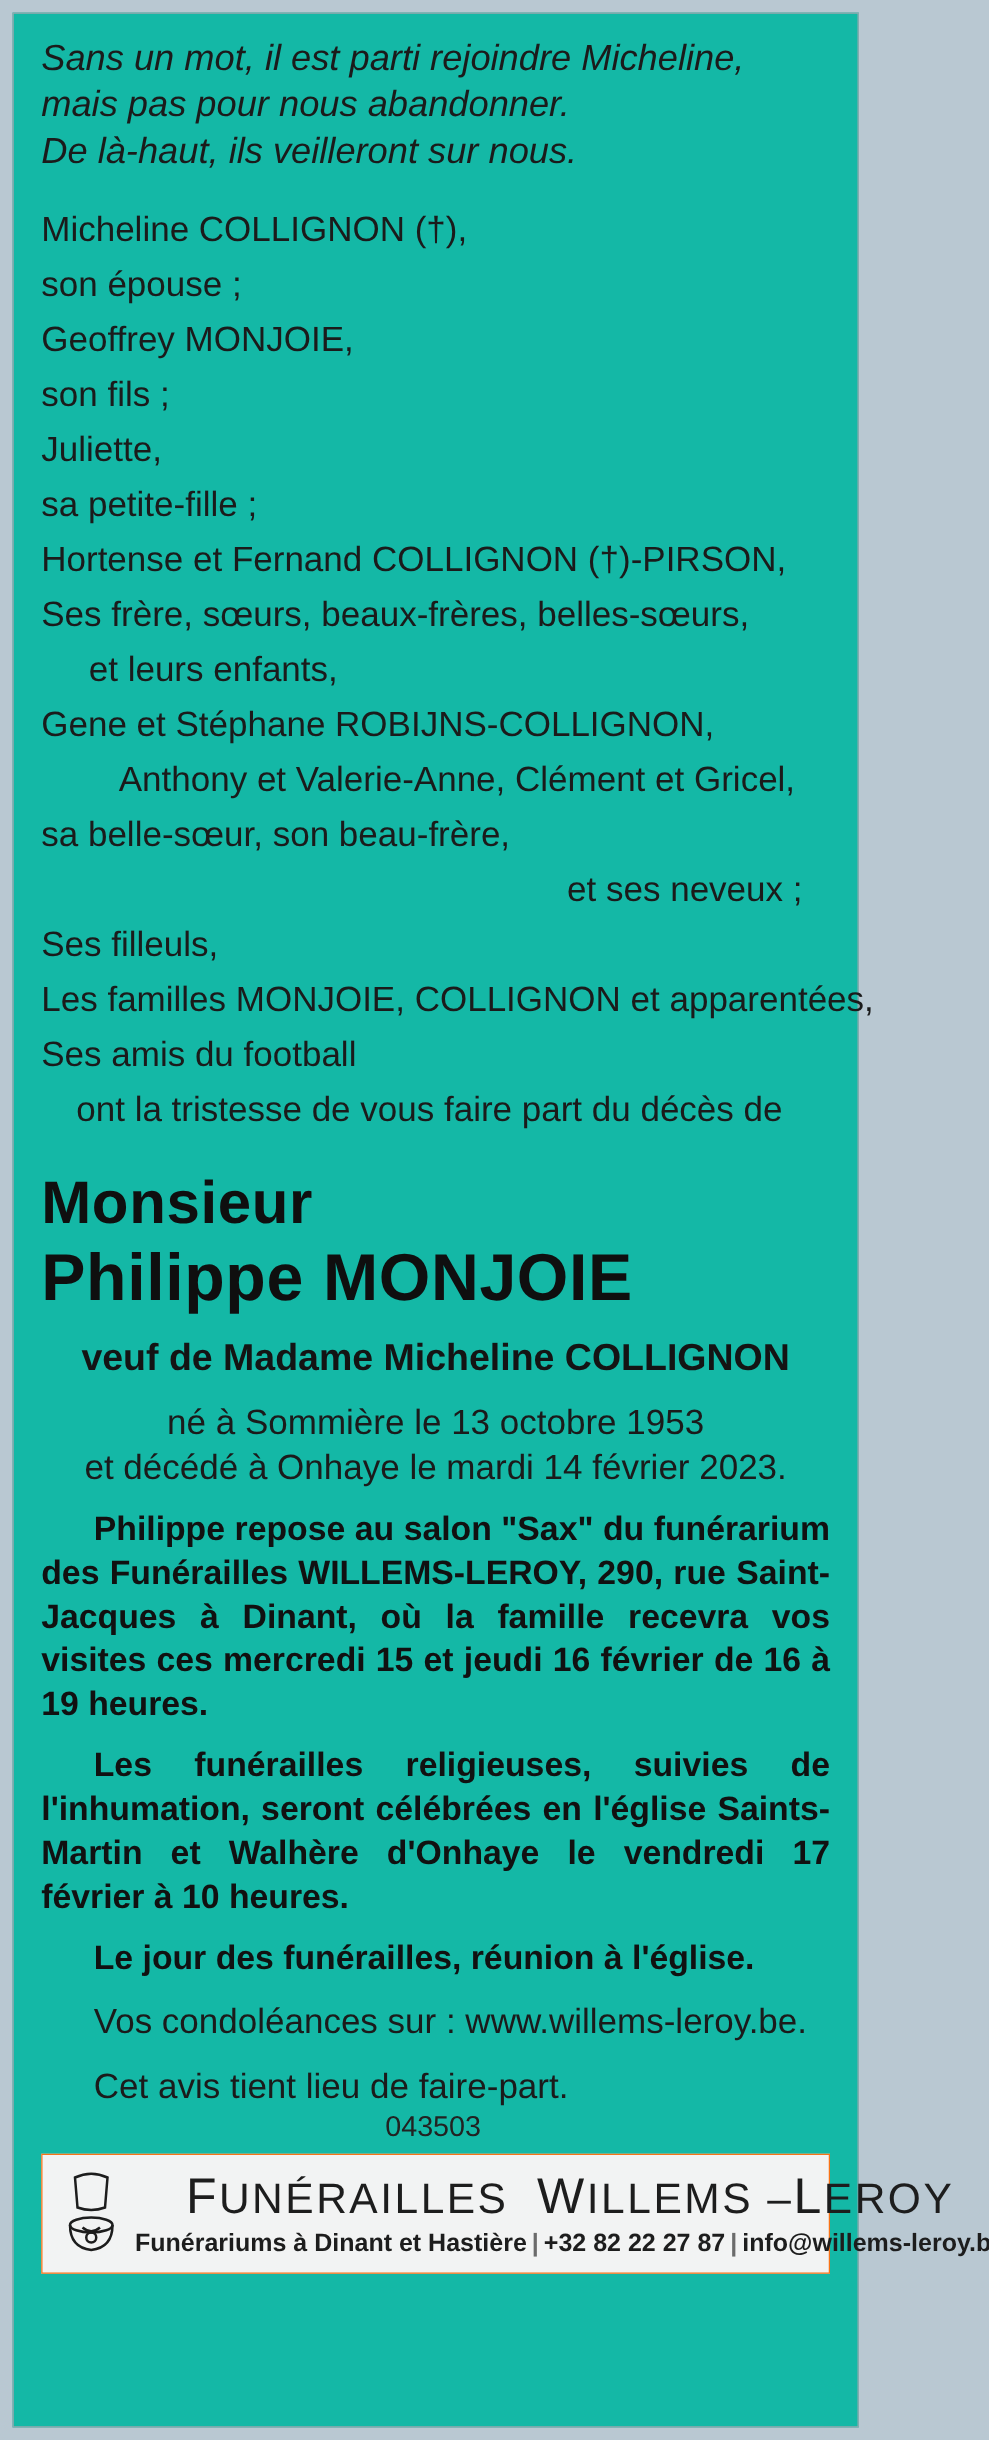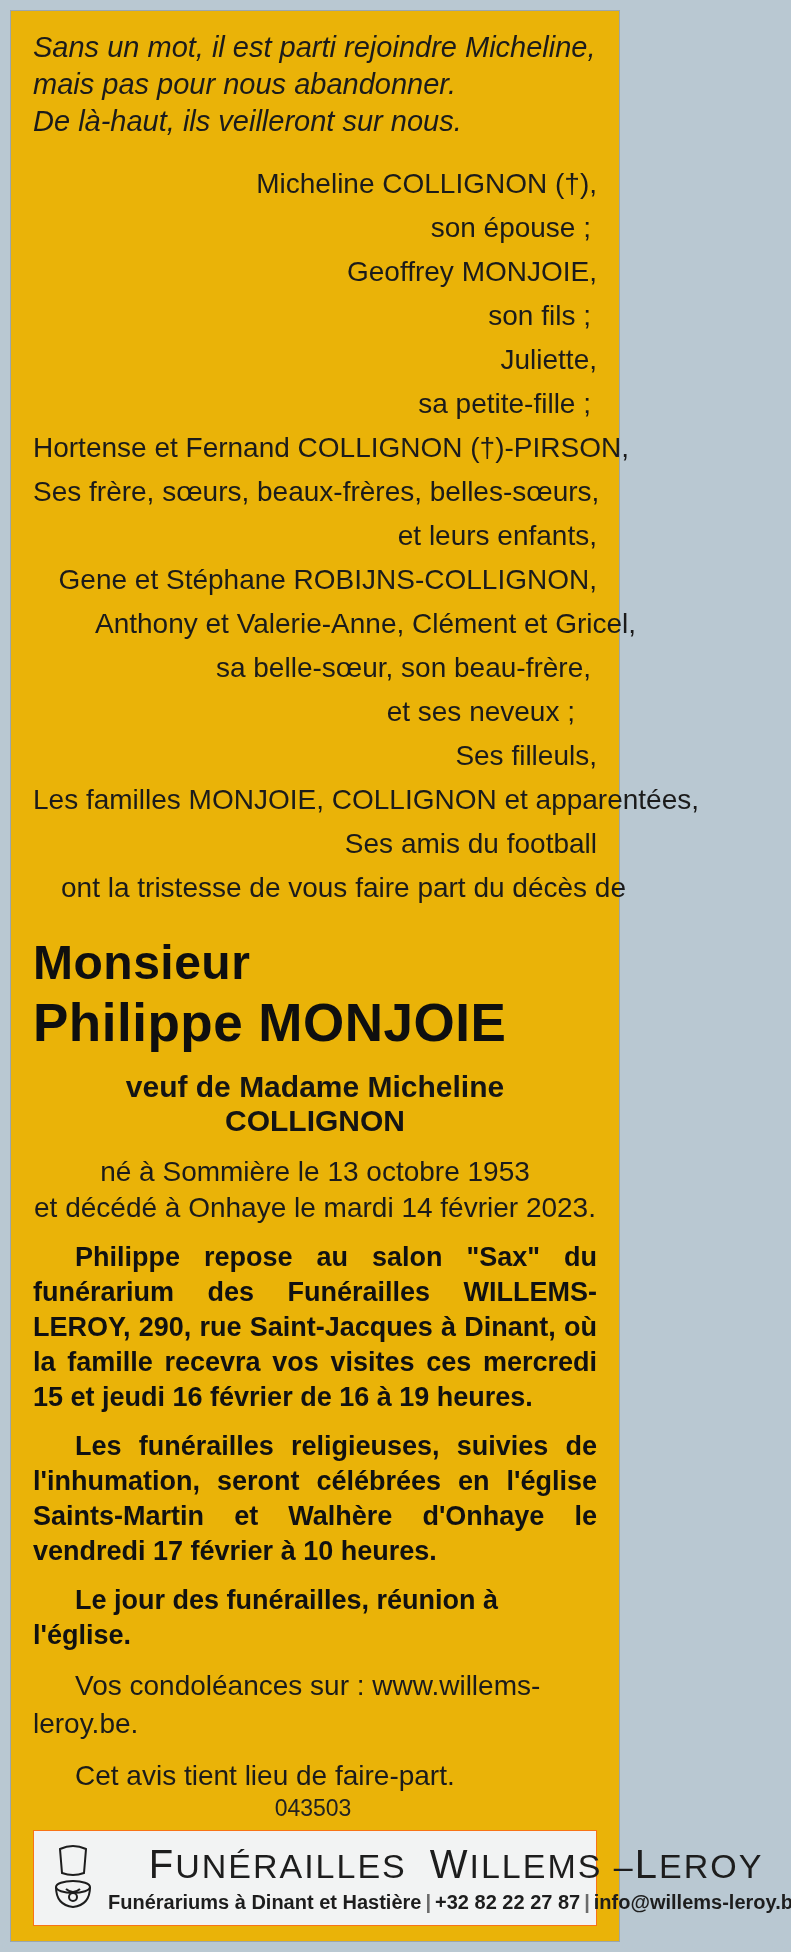--- a/index.html
+++ b/index.html
@@ -10,43 +10,43 @@
   body {
     width: 791px;
     height: 1952px;
     font-family: "Liberation Sans", sans-serif;
     overflow: hidden;
   }
   .notice {
     position: absolute;
     left: 10px;
     top: 10px;
-    width: 610px;
+    width: 677px;
     height: 1932px;
-    background: #eab308;
+    background: #14b8a6;
     border: 1px solid #9aa6ae;
     box-sizing: border-box;
     padding: 18px 22px 0 22px;
   }
   .epitaph {
     font-style: italic;
     font-size: 29px;
     line-height: 37px;
     color: #1b1b1b;
     margin-bottom: 22px;
   }
   .epitaph div { white-space: nowrap; }
 
   .family {
     font-size: 28px;
     line-height: 44px;
     color: #1b1b1b;
   }
-  .fam-line { white-space: nowrap; text-align: right; }
-  .fam-line.right { text-align: right; padding-right: 6px; }
+  .fam-line { white-space: nowrap; }
+  .fam-line.right { padding-right: 6px; }
   .fam-line.right2 { text-align: right; padding-right: 22px; }
   .fam-line.indent { padding-left: 38px; }
   .fam-line.indent2 { padding-left: 62px; }
   .fam-line.lead { padding-left: 28px; }
 
   .name-block {
     margin-top: 24px;
   }
   .name-line1 {
     font-size: 48px;

